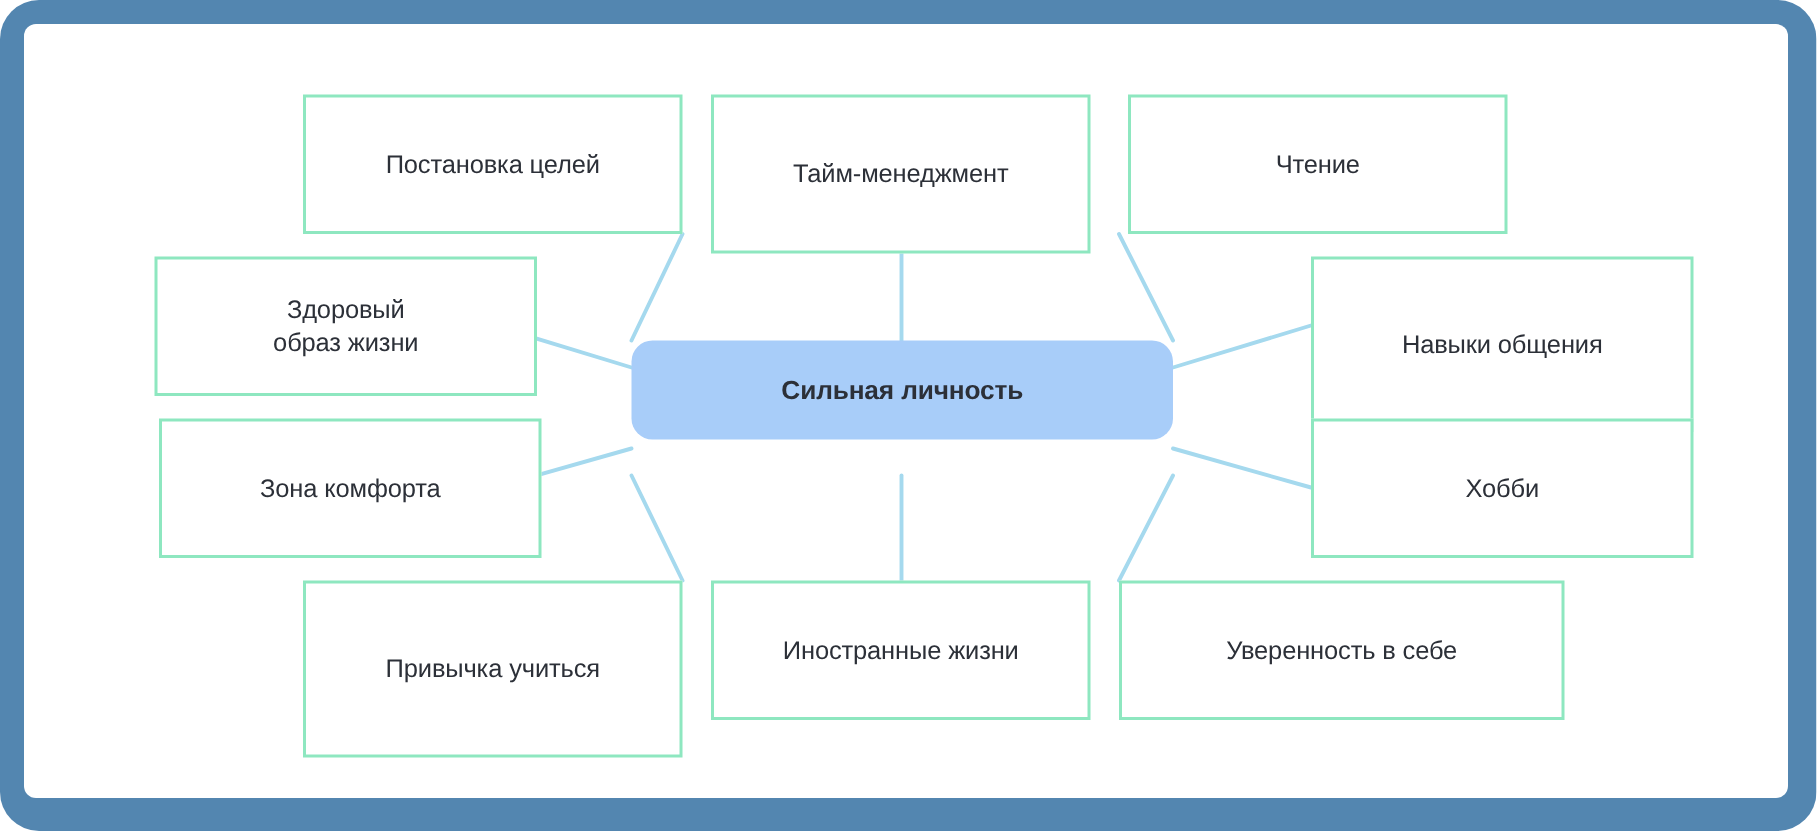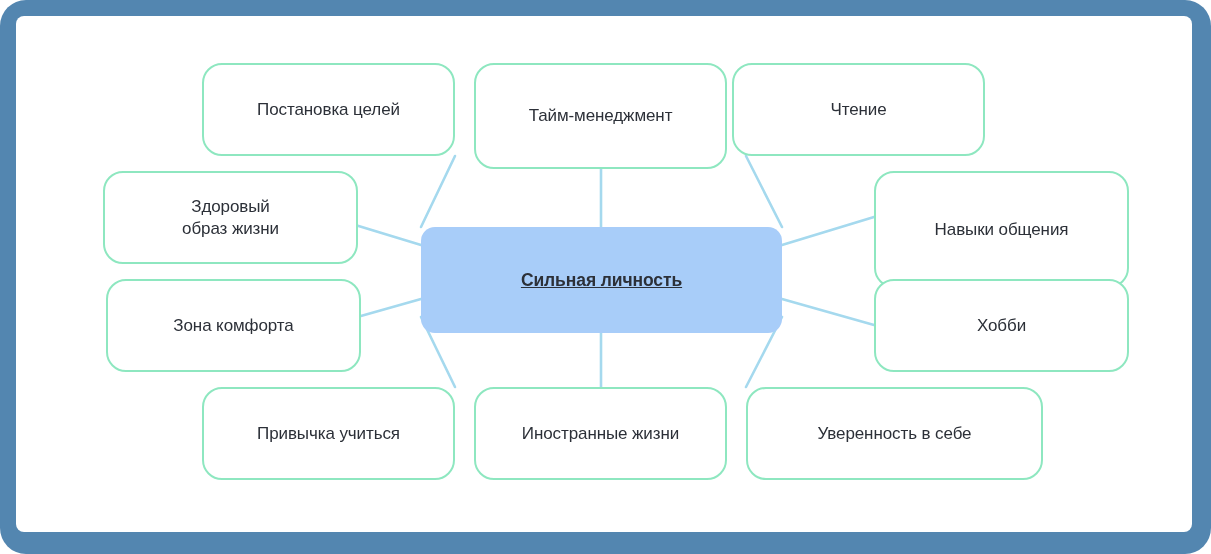--- a/index.html
+++ b/index.html
@@ -44,21 +44,21 @@
   }
 
   
   .node {
     position: absolute;
     box-sizing: border-box;
     display: flex;
     align-items: center;
     justify-content: center;
     text-align: center;
-    border-radius: 20px;
+    border-radius: 0;
     z-index: 2;
   }
   .node-leaf {
     background: #ffffff;
     border: 2.5px solid #8EE7C0;
     color: #2C3038;
     font-size: 17px;
     font-weight: 400;
     line-height: 1.28;
     letter-spacing: -0.1px;
@@ -91,46 +91,46 @@
         <line x1="313" y1="201" x2="405" y2="229" stroke="#A5D9EE" stroke-width="2.6" stroke-linecap="round"></line>
         <line x1="313" y1="309" x2="405" y2="283" stroke="#A5D9EE" stroke-width="2.6" stroke-linecap="round"></line>
         <line x1="858" y1="201" x2="766" y2="229" stroke="#A5D9EE" stroke-width="2.6" stroke-linecap="round"></line>
         <line x1="858" y1="309" x2="766" y2="283" stroke="#A5D9EE" stroke-width="2.6" stroke-linecap="round"></line>
         <line x1="439" y1="371" x2="405" y2="301" stroke="#A5D9EE" stroke-width="2.6" stroke-linecap="round"></line>
         <line x1="585" y1="371" x2="585" y2="301" stroke="#A5D9EE" stroke-width="2.6" stroke-linecap="round"></line>
         <line x1="730" y1="371" x2="766" y2="301" stroke="#A5D9EE" stroke-width="2.6" stroke-linecap="round"></line>
       </svg>
 
     <div id="node-layer">
-        <div class="node node-center" style="left: 405px; top: 211px; width: 361px; height: 106px; text-decoration: underline;">
+        <div class="node node-center" style="left: 405px; top: 211px; width: 361px; height: 66px;">
           <span class="node-label">Сильная личность</span>
         </div>
         <div class="node node-leaf" style="left: 186px; top: 47px; width: 253px; height: 93px;">
           <span class="node-label">Постановка целей</span>
         </div>
         <div class="node node-leaf" style="left: 458px; top: 47px; width: 253px; height: 106px;">
           <span class="node-label">Тайм-менеджмент</span>
         </div>
-        <div class="node node-leaf" style="left: 716px; top: 47px; width: 253px; height: 93px;">
+        <div class="node node-leaf" style="left: 736px; top: 47px; width: 253px; height: 93px;">
           <span class="node-label">Чтение</span>
         </div>
         <div class="node node-leaf" style="left: 58px; top: 155px; width: 255px; height: 93px; margin-left: 29px;">
           <span class="node-label">Здоровый
 образ жизни</span>
         </div>
         <div class="node node-leaf" style="left: 58px; top: 263px; width: 255px; height: 93px; margin-left: 32px;">
           <span class="node-label">Зона комфорта</span>
         </div>
         <div class="node node-leaf" style="left: 858px; top: 155px; width: 255px; height: 117px;">
           <span class="node-label">Навыки общения</span>
         </div>
         <div class="node node-leaf" style="left: 858px; top: 263px; width: 255px; height: 93px;">
           <span class="node-label">Хобби</span>
         </div>
-        <div class="node node-leaf" style="left: 186px; top: 371px; width: 253px; height: 93px;">
+        <div class="node node-leaf" style="left: 186px; top: 371px; width: 253px; height: 118px;">
           <span class="node-label">Привычка учиться</span>
         </div>
         <div class="node node-leaf" style="left: 458px; top: 371px; width: 253px; height: 93px;">
           <span class="node-label">Иностранные жизни</span>
         </div>
         <div class="node node-leaf" style="left: 730px; top: 371px; width: 297px; height: 93px;">
           <span class="node-label">Уверенность в себе</span>
         </div>
       </div>
 

